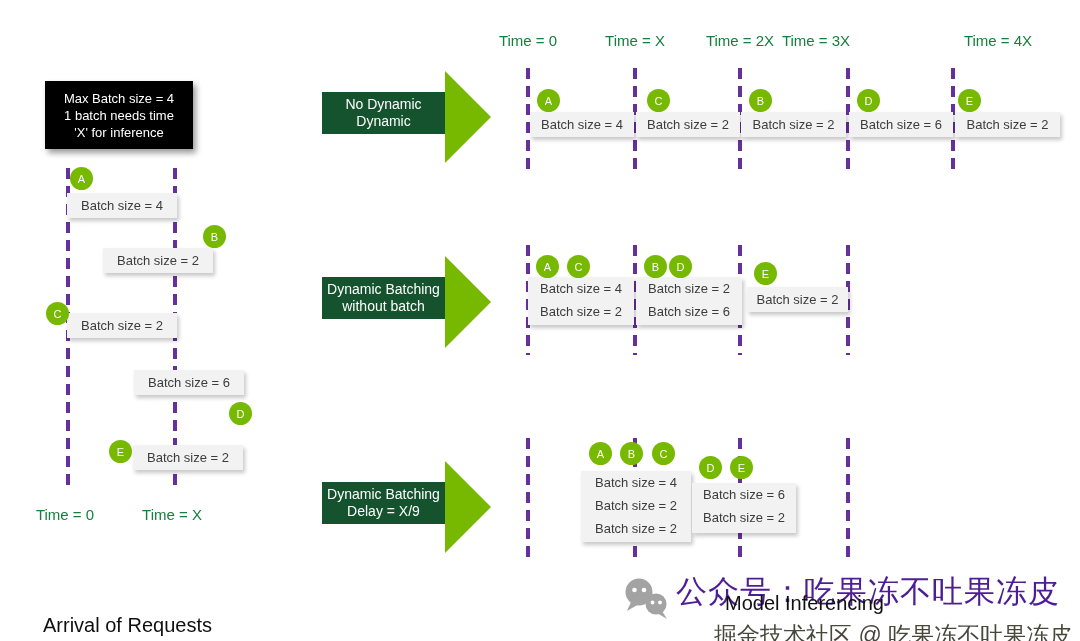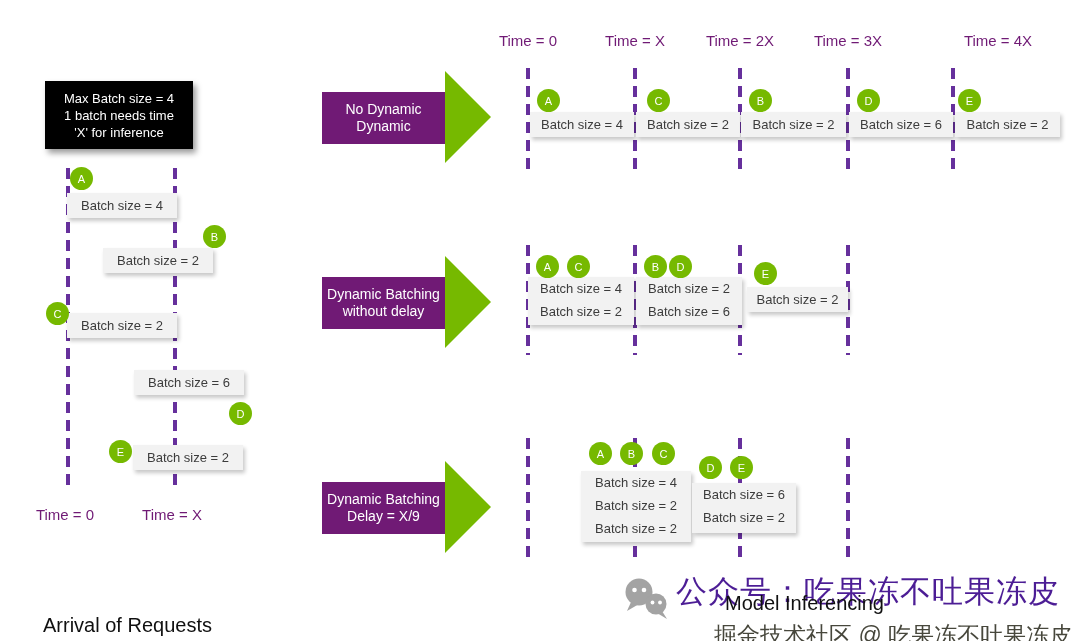--- a/index.html
+++ b/index.html
@@ -17,24 +17,24 @@
   
   .bbox{position:absolute;background:#f2f2f2;box-shadow:2px 3px 4px rgba(0,0,0,0.22);
         color:#3c3c3c;font-size:13px;text-align:center;z-index:2;}
   .bbox .ln{line-height:23px;white-space:nowrap;}
   .bbox.single .ln{line-height:25px;}
 
   .infobox{position:absolute;left:45px;top:81px;width:148px;height:68px;background:#000;
            color:#fff;font-size:13px;line-height:17px;text-align:center;display:flex;
            flex-direction:column;justify-content:center;box-shadow:3px 4px 6px rgba(0,0,0,0.4);z-index:2;}
 
-  .tlabel{position:absolute;font-size:15px;color:#701a75;transform:translateX(-50%);white-space:nowrap;z-index:2;}
+  .tlabel{position:absolute;font-size:15px;color:#15803d;transform:translateX(-50%);white-space:nowrap;z-index:2;}
   .caption{position:absolute;font-size:20px;color:#101010;white-space:nowrap;}
 
-  .arrow-body{position:absolute;left:322px;width:123px;height:52px;background:#701a75;color:#fff;
+  .arrow-body{position:absolute;left:322px;width:123px;height:42px;background:#14532d;color:#fff;
               font-size:14px;line-height:17px;text-align:center;display:flex;flex-direction:column;
               justify-content:center;z-index:2;}
   .arrow-head{position:absolute;left:445px;width:0;height:0;border-top:46px solid transparent;
               border-bottom:46px solid transparent;border-left:46px solid #76b900;z-index:2;}
 
   .wm-light{position:absolute;left:676px;top:571px;font-size:31px;color:#4c1d95;
             letter-spacing:1px;white-space:nowrap;z-index:4;}
   .caption-model{left:690px;top:592px;z-index:5;margin-left:35px;}
   .wm-dark{position:absolute;left:714px;top:620px;font-size:23px;color:rgba(45,45,33,0.88);
            white-space:nowrap;z-index:6;}
@@ -80,21 +80,21 @@
     </div>
 
   <div class="tlabel" style="left:65px;top:506px;">Time = 0</div>
   <div class="tlabel" style="left:172px;top:506px;">Time = X</div>
 
   <div class="caption" style="left:43px;top:614px;">Arrival of Requests</div>
 
   <div class="tlabel" style="left:528px;top:32px;">Time = 0</div>
   <div class="tlabel" style="left:635px;top:32px;">Time = X</div>
   <div class="tlabel" style="left:740px;top:32px;">Time = 2X</div>
-  <div class="tlabel" style="left:848px;top:32px;">Time = 3X</div>
+  <div class="tlabel" style="left:816px;top:32px;">Time = 3X</div>
   <div class="tlabel" style="left:998px;top:32px;">Time = 4X</div>
 
   <div class="arrow-body" style="top:92px;">
     <div>No Dynamic</div>
     <div>Dynamic</div>
   </div>
   <div class="arrow-head" style="top:71px;"></div>
 
   <div class="vdash" style="left:526px;top:68px;height:107px;"></div>
   <div class="vdash" style="left:633px;top:68px;height:107px;"></div>
@@ -122,21 +122,21 @@
       <div class="ln">Batch size = 6</div>
     </div>
 
   <div class="chip" style="left:958px;top:89px;">E</div>
   <div class="bbox single" style="left:955px;top:112px;width:105px;">
       <div class="ln">Batch size = 2</div>
     </div>
 
   <div class="arrow-body" style="top:277px;">
     <div>Dynamic Batching</div>
-    <div>without delay</div>
+    <div>without batch</div>
   </div>
   <div class="arrow-head" style="top:256px;"></div>
 
   <div class="vdash" style="left:526px;top:245px;height:110px;"></div>
   <div class="vdash" style="left:633px;top:245px;height:110px;"></div>
   <div class="vdash" style="left:738px;top:245px;height:110px;"></div>
   <div class="vdash" style="left:846px;top:245px;height:110px;"></div>
 
   <div class="chip" style="left:536px;top:255px;">A</div>
   <div class="chip" style="left:567px;top:255px;">C</div>

